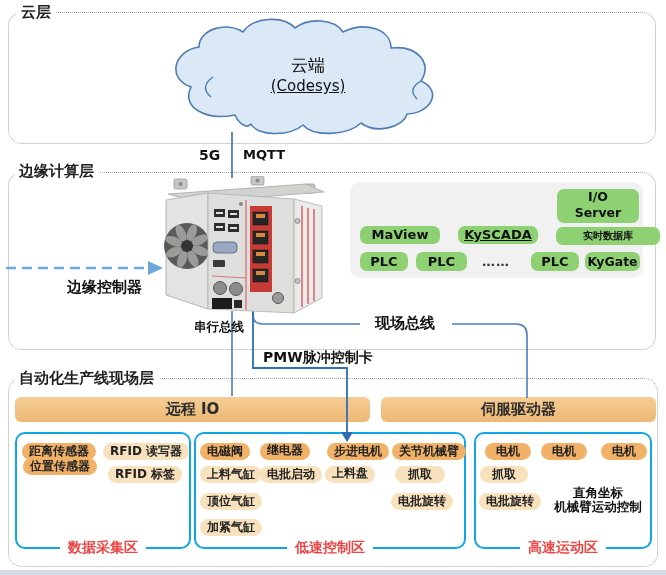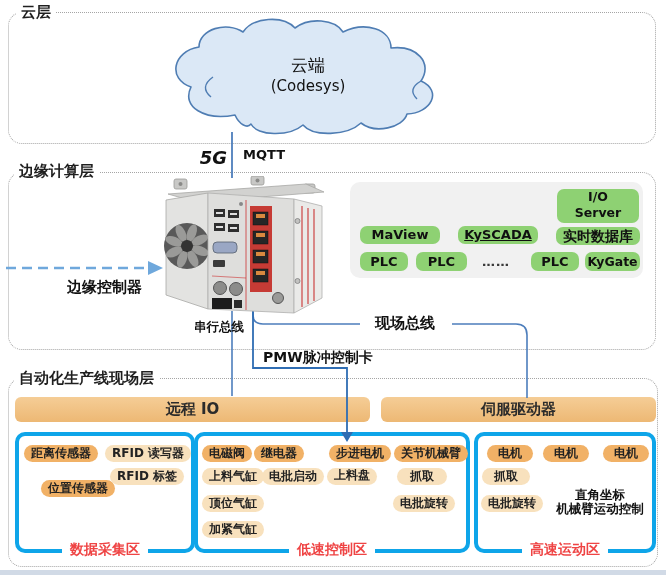--- a/index.html
+++ b/index.html
@@ -8,32 +8,32 @@
     font-family:"DejaVu Sans","Liberation Sans",sans-serif;color:#1a1a1a;
   }
   .layer-box{position:absolute;border:1.5px dotted #a5a5a5;border-radius:14px;}
   .layer-tag{
     position:absolute;background:#fff;padding:0 5px;font-size:15px;font-weight:600;
     color:#1f1f1f;white-space:nowrap;z-index:5;
   }
   .wire-label{position:absolute;font-weight:bold;color:#111;white-space:nowrap;z-index:6;background:#fff;padding:0 3px;}
   .cloud-text{position:absolute;left:233px;top:54px;width:150px;text-align:center;z-index:4;}
   .cloud-title{font-size:17px;color:#111;}
-  .cloud-sub{font-size:15px;color:#111;}
+  .cloud-sub{font-size:15px;color:#111;text-decoration:underline;}
   .panel{position:absolute;left:350px;top:182px;width:293px;height:96px;background:#f1f1f1;border-radius:10px;}
   .gchip{
     position:absolute;background:#8ed173;border-radius:7px;color:#101010;font-weight:bold;
     font-size:13px;text-align:center;overflow:hidden;white-space:nowrap;
   }
   .gdots{position:absolute;color:#3a3a3a;font-weight:bold;font-size:13px;text-align:center;letter-spacing:1px;}
   .bar{
     position:absolute;height:25px;background:linear-gradient(#f5cd96,#edb874);border-radius:6px;
     color:#2b2b2b;font-weight:600;font-size:15px;display:flex;align-items:center;justify-content:center;
   }
-  .group-box{position:absolute;border:4px solid #0ea5e9;border-radius:10px;background:#fff;}
+  .group-box{position:absolute;border:2px solid #0ea5e9;border-radius:10px;background:#fff;}
   .group-label{
     position:absolute;left:50%;bottom:-10px;transform:translateX(-50%);background:#fff;
     padding:0 8px;font-size:14px;font-weight:600;color:#ef4444;white-space:nowrap;
   }
   .chip{
     position:absolute;font-weight:bold;font-size:12px;color:#222;padding:2px 7px;
     border-radius:9px;white-space:nowrap;line-height:13px;
   }
   .chip.dark{background:#f1b166;}
   .chip.light{background:#f8e1bd;}
@@ -81,21 +81,21 @@
     <path d="M253 311 V 315 Q253 324 263 324 H 360" stroke="#4d7ebc" stroke-width="1.6" fill="none"></path>
     <path d="M452 324 H 516 Q527 324 527 335 V 398" stroke="#4d7ebc" stroke-width="1.6" fill="none"></path>
 
     <path d="M253 311 V 368 H 347 V 433" stroke="#2f6db3" stroke-width="1.8" fill="none"></path>
     <polygon points="341,432 353,432 347,442" fill="#2f6db3"></polygon>
 
     <path d="M6 268 H 148" stroke="#6fa8dc" stroke-width="2.4" stroke-dasharray="10 6" fill="none"></path>
     <polygon points="148,261 148,275 163,268" fill="#6fa8dc"></polygon>
   </svg>
 
-  <div class="wire-label" style="left:196px;top:147px;width:28px;text-align:right;font-size:18px;background:transparent;font-style:italic;">5G</div>
+  <div class="wire-label" style="left:196px;top:147px;width:28px;font-size:14px;background:transparent;">5G</div>
   <div class="wire-label" style="left:240px;top:147px;font-size:13px;background:transparent;">MQTT</div>
 
   <svg width="175" height="140" viewBox="0 0 175 140" style="position:absolute;left:156px;top:176px;z-index:4;">
     <g fill="#c8c8c6" stroke="#9a9a98" stroke-width="0.8">
       <rect x="18" y="3" width="13" height="10" rx="2"></rect>
       <rect x="95" y="0" width="13" height="9" rx="2"></rect>
       <rect x="148" y="8" width="11" height="9" rx="2"></rect>
     </g>
     <circle cx="24.5" cy="8" r="2" fill="#8a8a88"></circle>
     <circle cx="101.5" cy="4.5" r="2" fill="#8a8a88"></circle>
@@ -161,21 +161,21 @@
 
   <div class="wire-label" style="left:64px;top:278px;font-size:15px;background:transparent;">边缘控制器</div>
 
   <div class="panel">
     <div class="gchip" style="left:207px;top:7px;width:82px;height:34px;font-size:12.5px;line-height:16px;">
       <span>I/O</span><br>
       <span>Server</span>
     </div>
     <div class="gchip" style="left:10px;top:44px;width:80px;height:18px;line-height:18px;">MaView</div>
     <div class="gchip" style="left:108px;top:44px;width:80px;height:18px;line-height:18px;text-decoration:underline;">KySCADA</div>
-    <div class="gchip" style="left:206px;top:45px;width:84px;height:18px;line-height:18px;font-size:14px;">实时数据库</div>
+    <div class="gchip" style="left:206px;top:45px;width:104px;height:18px;line-height:18px;font-size:10px;">实时数据库</div>
     <div class="gchip" style="left:10px;top:70px;width:48px;height:19px;line-height:19px;">PLC</div>
     <div class="gchip" style="left:66px;top:70px;width:51px;height:19px;line-height:19px;">PLC</div>
     <div class="gdots" style="left:130px;top:70px;width:32px;height:19px;line-height:19px;">……</div>
     <div class="gchip" style="left:181px;top:70px;width:48px;height:19px;line-height:19px;">PLC</div>
     <div class="gchip" style="left:235px;top:70px;width:55px;height:19px;line-height:19px;font-size:12.5px;">KyGate</div>
   </div>
 
   <div class="wire-label" style="left:191px;top:319px;font-size:12.5px;background:transparent;text-align:center;">串行总线</div>
   <div class="wire-label" style="left:372px;top:314px;font-size:15px;z-index:4;">现场总线</div>
   <div class="wire-label" style="left:260px;top:349px;font-size:14px;background:transparent;">PMW脉冲控制卡</div>
@@ -183,28 +183,28 @@
   <div class="bar" style="left:15px;top:397px;width:355px;">
     <span>远程 IO</span>
   </div>
   <div class="bar" style="left:381px;top:397px;width:275px;">
     <span>伺服驱动器</span>
   </div>
 
   <div class="group-box" style="left:15px;top:432px;width:172px;height:113px;">
     <span class="chip dark" style="left:5px;top:9px;">距离传感器</span>
     <span class="chip light" style="left:86px;top:9px;">RFID 读写器</span>
-    <span class="chip dark" style="left:6px;top:44px;margin-left:16px;">位置传感器</span>
+    <span class="chip dark" style="left:6px;top:24px;">位置传感器</span>
     <span class="chip light" style="left:91px;top:32px;">RFID 标签</span>
     <span class="group-label">数据采集区</span>
   </div>
 
   <div class="group-box" style="left:194px;top:432px;width:268px;height:113px;">
     <span class="chip dark" style="left:4px;top:9px;">电磁阀</span>
-    <span class="chip dark" style="left:56px;top:9px;">继电器</span>
+    <span class="chip dark" style="left:64px;top:9px;font-family:Liberation Mono, monospace;">继电器</span>
     <span class="chip dark" style="left:131px;top:9px;">步进电机</span>
     <span class="chip dark" style="left:196px;top:9px;">关节机械臂</span>
     <span class="chip light" style="left:4px;top:32px;">上料气缸</span>
     <span class="chip light" style="left:64px;top:32px;">电批启动</span>
     <span class="chip light" style="left:129px;top:32px;font-family:Liberation Mono, monospace;">上料盘</span>
     <span class="chip light" style="left:199px;top:32px;padding:2px 13px;">抓取</span>
     <span class="chip light" style="left:4px;top:59px;">顶位气缸</span>
     <span class="chip light" style="left:195px;top:59px;">电批旋转</span>
     <span class="chip light" style="left:4px;top:85px;">加紧气缸</span>
     <span class="group-label">低速控制区</span>

